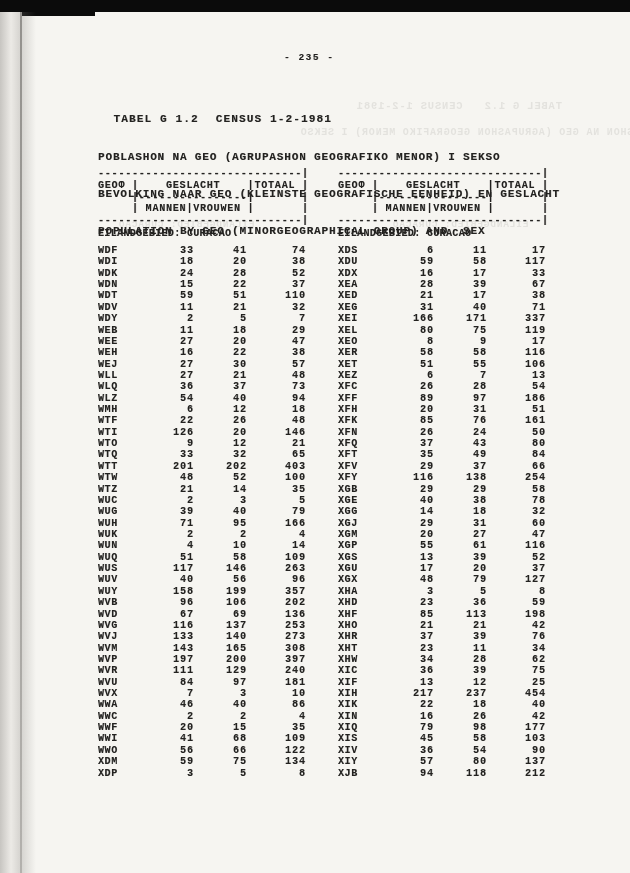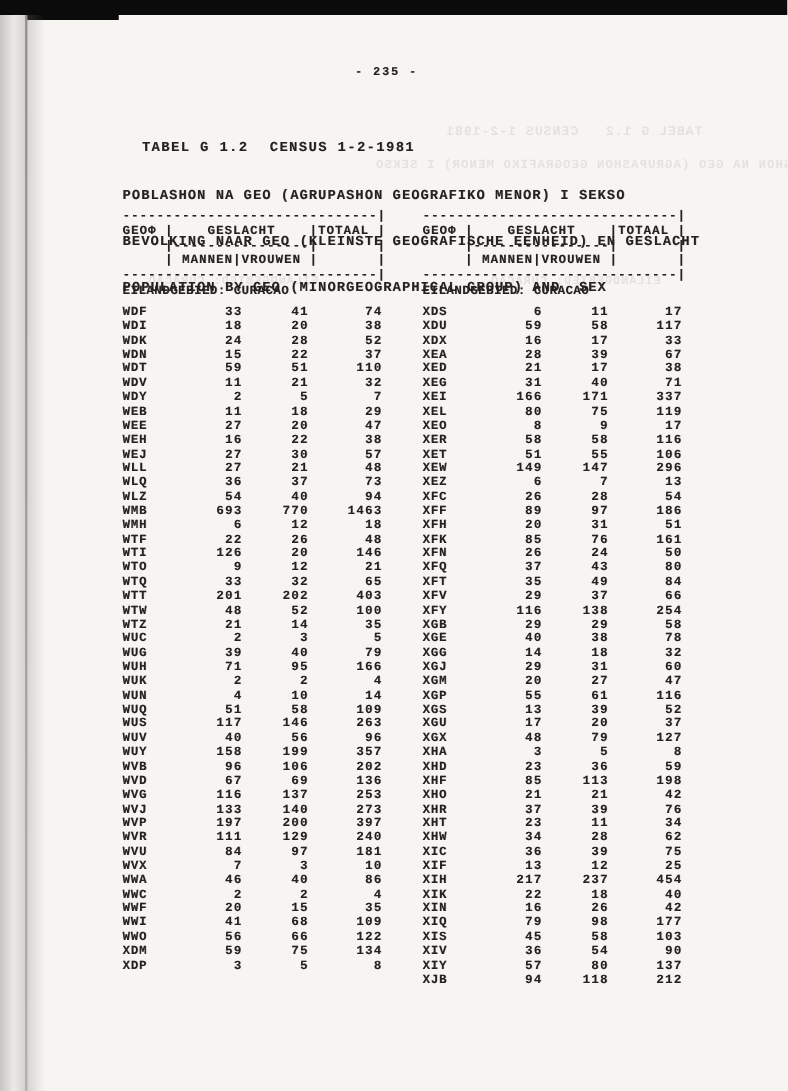--- a/index.html
+++ b/index.html
@@ -160,26 +160,20 @@
         <span class="c-v">37</span>
         <span class="c-t">73</span>
       </div>
       <div class="row ink">
         <span class="c-code">WLZ</span>
         <span class="c-m">54</span>
         <span class="c-v">40</span>
         <span class="c-t">94</span>
       </div>
       <div class="row ink">
-        <span class="c-code">WMB</span>
-        <span class="c-m">693</span>
-        <span class="c-v">770</span>
-        <span class="c-t">1463</span>
-      </div>
-      <div class="row ink">
         <span class="c-code">WMH</span>
         <span class="c-m">6</span>
         <span class="c-v">12</span>
         <span class="c-t">18</span>
       </div>
       <div class="row ink">
         <span class="c-code">WTF</span>
         <span class="c-m">22</span>
         <span class="c-v">26</span>
         <span class="c-t">48</span>
@@ -290,20 +284,26 @@
         <span class="c-code">WVG</span>
         <span class="c-m">116</span>
         <span class="c-v">137</span>
         <span class="c-t">253</span>
       </div>
       <div class="row ink">
         <span class="c-code">WVJ</span>
         <span class="c-m">133</span>
         <span class="c-v">140</span>
         <span class="c-t">273</span>
+      </div>
+      <div class="row ink">
+        <span class="c-code">WVM</span>
+        <span class="c-m">143</span>
+        <span class="c-v">165</span>
+        <span class="c-t">308</span>
       </div>
       <div class="row ink">
         <span class="c-code">WVP</span>
         <span class="c-m">197</span>
         <span class="c-v">200</span>
         <span class="c-t">397</span>
       </div>
       <div class="row ink">
         <span class="c-code">WVR</span>
         <span class="c-m">111</span>
@@ -435,26 +435,20 @@
         <span class="c-v">58</span>
         <span class="c-t">116</span>
       </div>
       <div class="row ink">
         <span class="c-code">XET</span>
         <span class="c-m">51</span>
         <span class="c-v">55</span>
         <span class="c-t">106</span>
       </div>
       <div class="row ink">
-        <span class="c-code">XEW</span>
-        <span class="c-m">149</span>
-        <span class="c-v">147</span>
-        <span class="c-t">296</span>
-      </div>
-      <div class="row ink">
         <span class="c-code">XEZ</span>
         <span class="c-m">6</span>
         <span class="c-v">7</span>
         <span class="c-t">13</span>
       </div>
       <div class="row ink">
         <span class="c-code">XFC</span>
         <span class="c-m">26</span>
         <span class="c-v">28</span>
         <span class="c-t">54</span>

